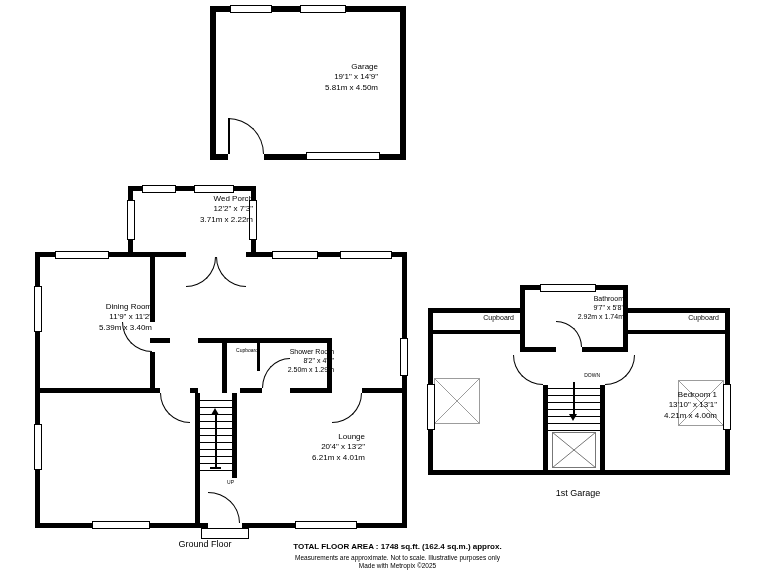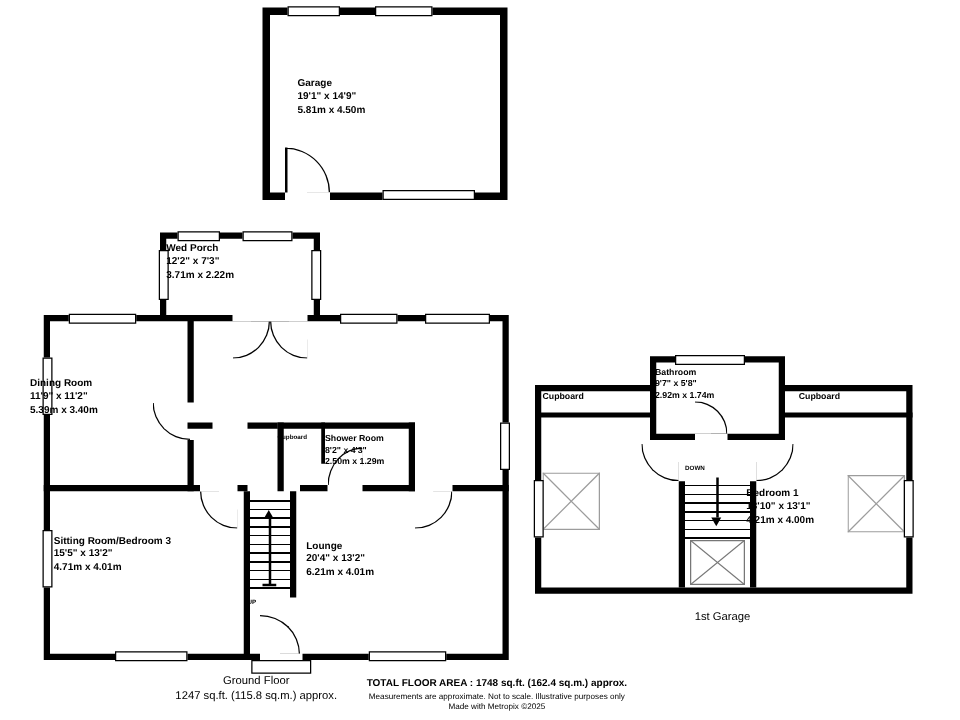--- a/index.html
+++ b/index.html
@@ -8,21 +8,21 @@
   .outline{position:absolute;border:5px solid #000;background:#fff;box-sizing:border-box}
   .g6{border-width:6px}
   .iw{position:absolute;background:#000}
   .win{position:absolute;background:#fff;border:1px solid #000;box-sizing:border-box}
   .gap{position:absolute;background:#fff}
   .arc{position:absolute;box-sizing:border-box;background:transparent}
   .arc.h-tl{border-bottom:1.2px solid #000;border-right:1.2px solid #000;border-bottom-right-radius:100% 100%}
   .arc.h-tr{border-bottom:1.2px solid #000;border-left:1.2px solid #000;border-bottom-left-radius:100% 100%}
   .arc.h-bl{border-top:1.2px solid #000;border-right:1.2px solid #000;border-top-right-radius:100% 100%}
   .arc.h-br{border-top:1.2px solid #000;border-left:1.2px solid #000;border-top-left-radius:100% 100%}
-  .lbl{position:absolute;text-align:left;font-weight:bold;font-size:8px;line-height:1.3}
+  .lbl{position:absolute;text-align:right;font-weight:normal;font-size:8px;line-height:1.3}
   .lbl div{white-space:nowrap}
   .small{font-size:7px}
   .tiny{font-size:5px}
   .cap{position:absolute;text-align:center;font-size:9px;line-height:1.35}
   .fine{font-size:6.5px}
   .stairs{position:absolute;background:repeating-linear-gradient(180deg,#000 0,#000 1.2px,#fff 1.2px,#fff 7px)}
   .vline{position:absolute;width:1.5px;background:#000}
   .hline{position:absolute;height:1.5px;background:#000}
   .tri{position:absolute;width:0;height:0}
   .tri.up{border-left:4px solid transparent;border-right:4px solid transparent;border-bottom:7px solid #000}
@@ -99,36 +99,31 @@
   <div class="win" style="left:340px;top:251px;width:52px;height:8px"></div>
   <div class="win" style="left:400px;top:338px;width:8px;height:38px"></div>
   <div class="win" style="left:34px;top:424px;width:8px;height:46px"></div>
   <div class="win" style="left:92px;top:521px;width:58px;height:8px"></div>
   <div class="win" style="left:295px;top:521px;width:62px;height:8px"></div>
 
   <div class="gap" style="left:208px;top:522px;width:34px;height:7px"></div>
   <div class="arc h-bl" style="left:208px;top:492px;width:32px;height:31px"></div>
   <div class="step" style="left:201px;top:528px;width:48px;height:11px"></div>
 
-  <div class="lbl" style="left:24px;top:302px;width:112px">
+  <div class="lbl" style="left:40px;top:302px;width:112px">
     <div>Dining Room</div>
     <div>11'9" x 11'2"</div>
     <div>5.39m x 3.40m</div>
   </div>
   <div class="lbl small" style="left:260px;top:347px;width:74px">
     <div>Shower Room</div>
     <div>8'2" x 4'3"</div>
     <div>2.50m x 1.29m</div>
   </div>
   <div class="lbl" style="left:222px;top:347px;width:36px;font-size:5px">Cupboard</div>
-  <div class="lbl" style="left:43px;top:428px;width:152px">
-    <div>Sitting Room/Bedroom 3</div>
-    <div>15'5" x 13'2"</div>
-    <div>4.71m x 4.01m</div>
-  </div>
   <div class="lbl" style="left:245px;top:432px;width:120px">
     <div>Lounge</div>
     <div>20'4" x 13'2"</div>
     <div>6.21m x 4.01m</div>
   </div>
 
   <div class="outline" style="left:428px;top:308px;width:302px;height:167px"></div>
   <div class="outline" style="left:520px;top:285px;width:108px;height:67px"></div>
   <div class="win" style="left:540px;top:284px;width:56px;height:8px"></div>
 
@@ -180,21 +175,20 @@
   <div class="lbl small" style="left:434px;top:313px;width:80px">Cupboard</div>
   <div class="lbl small" style="left:639px;top:313px;width:80px">Cupboard</div>
   <div class="lbl" style="left:597px;top:390px;width:120px">
     <div>Bedroom 1</div>
     <div>13'10" x 13'1"</div>
     <div>4.21m x 4.00m</div>
   </div>
 
   <div class="cap" style="left:105px;top:538px;width:200px">
     <div>Ground Floor</div>
-    <div>1247 sq.ft. (115.8 sq.m.) approx.</div>
   </div>
   <div class="cap" style="left:478px;top:487px;width:200px">
     <div>1st Garage</div>
   </div>
   <div class="cap" style="left:250px;top:542px;width:295px;font-weight:bold;font-size:8px">TOTAL FLOOR AREA : 1748 sq.ft. (162.4 sq.m.) approx.</div>
   <div class="cap fine" style="left:250px;top:554px;width:295px">Measurements are approximate. Not to scale. Illustrative purposes only</div>
   <div class="cap fine" style="left:250px;top:562px;width:295px">Made with Metropix ©2025</div>
 
 </div>
 

